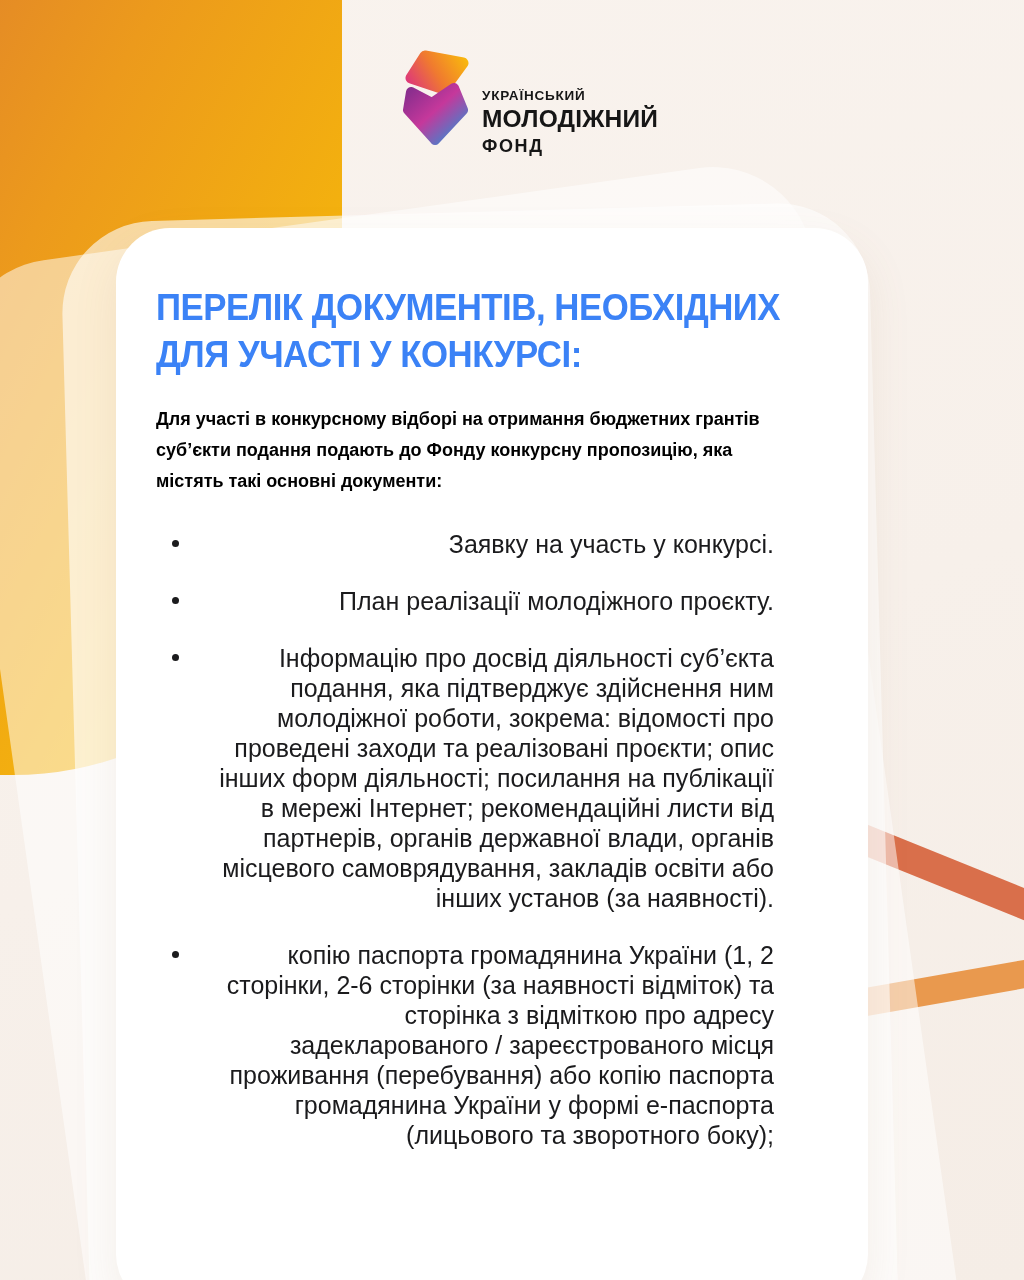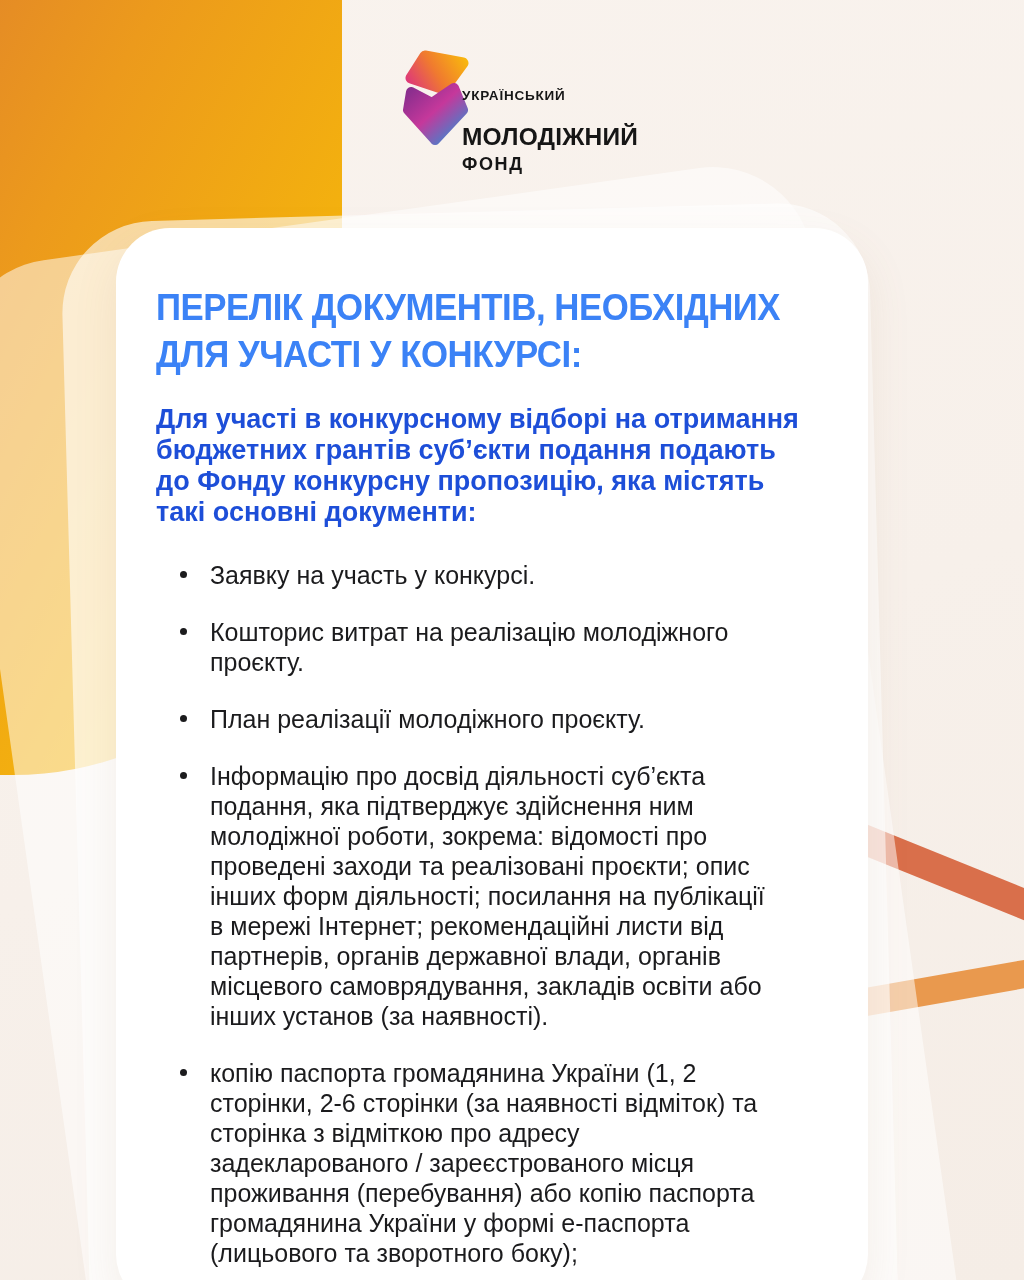--- a/index.html
+++ b/index.html
@@ -47,39 +47,39 @@
     box-shadow:0 18px 45px rgba(160,120,80,0.10);
     z-index:5;
     padding:56px 52px 0 40px;box-sizing:border-box;
   }
   .heading{color:#3b82f6;margin:0 0 26px 0;}
   .heading .hl{
     font-size:37px;font-weight:700;line-height:47px;letter-spacing:-0.5px;
     white-space:nowrap;transform:scaleX(0.94);transform-origin:left center;
   }
   .intro{
-    font-size:27px;font-weight:700;color:#1d4ed8;
+    font-size:18px;font-weight:700;color:#000000;
     line-height:31px;max-width:648px;margin:0 0 32px 0;
   }
-  ul.doc-list{list-style:none;margin:8px;padding:0 0 0 16px;}
+  ul.doc-list{list-style:none;margin:0;padding:0 0 0 16px;text-align:right;}
   ul.doc-list li{
     position:relative;max-width:572px;
     font-size:25px;font-weight:400;color:#1B1B1D;line-height:30px;
     padding-left:30px;margin-bottom:27px;
   }
   ul.doc-list li .dot{
     position:absolute;left:0;top:11px;width:7px;height:7px;border-radius:50%;
     background:#1B1B1D;
   }
   
-  .logo{position:absolute;left:403px;top:50px;z-index:6;display:flex;}
+  .logo{position:absolute;left:403px;top:50px;z-index:6;display:flex;gap:20px;}
   .logo-mark{width:66px;height:98px;}
   .logo-text{margin-left:-7px;padding-top:38px;color:#161616;}
   .logo-l1{font-size:13.5px;font-weight:700;letter-spacing:0.8px;}
-  .logo-l2{font-size:24.5px;font-weight:800;letter-spacing:0.2px;margin-top:20px;}
+  .logo-l2{font-size:24.5px;font-weight:800;letter-spacing:0.2px;margin-top:2px;}
   .logo-l3{font-size:18px;font-weight:700;letter-spacing:1.6px;margin-top:3px;}
 </style>
 </head>
 <body>
 
 <div class="page">
 
   <div class="orange-blob"></div>
 
   <div class="ribbon ribbon-dark"></div>
@@ -120,24 +120,20 @@
 
     <p class="intro">Для участі в конкурсному відборі на отримання бюджетних грантів суб’єкти подання подають до Фонду конкурсну пропозицію, яка містять такі основні документи:</p>
 
     <ul class="doc-list">
       <li>
         <span class="dot"></span>
         <span>Заявку на участь у конкурсі.</span>
       </li>
       <li>
         <span class="dot"></span>
-        <span>Кошторис витрат на реалізацію молодіжного проєкту.</span>
-      </li>
-      <li>
-        <span class="dot"></span>
         <span>План реалізації молодіжного проєкту.</span>
       </li>
       <li>
         <span class="dot"></span>
         <span>Інформацію про досвід діяльності суб’єкта подання, яка підтверджує здійснення ним молодіжної роботи, зокрема: відомості про проведені заходи та реалізовані проєкти; опис інших форм діяльності; посилання на публікації в мережі Інтернет; рекомендаційні листи від партнерів, органів державної влади, органів місцевого самоврядування, закладів освіти або інших установ (за наявності).</span>
       </li>
       <li>
         <span class="dot"></span>
         <span>копію паспорта громадянина України (1, 2 сторінки, 2-6 сторінки (за наявності відміток) та сторінка з відміткою про адресу задекларованого / зареєстрованого місця проживання (перебування) або копію паспорта громадянина України у формі е-паспорта (лицьового та зворотного боку);</span>
       </li>

